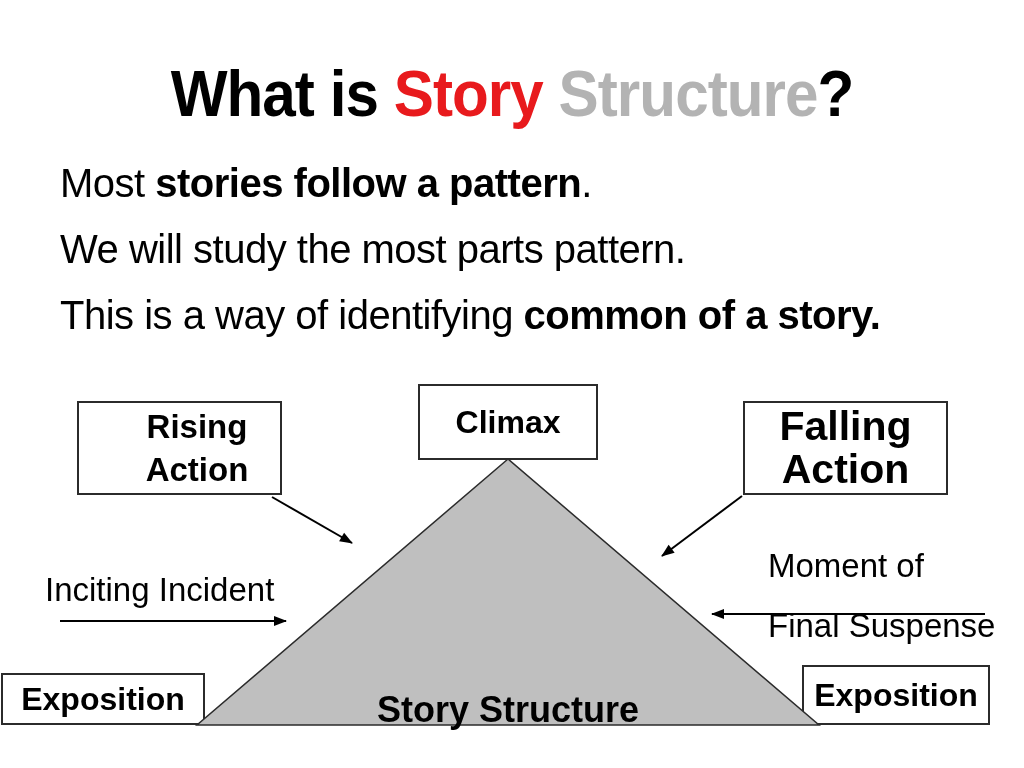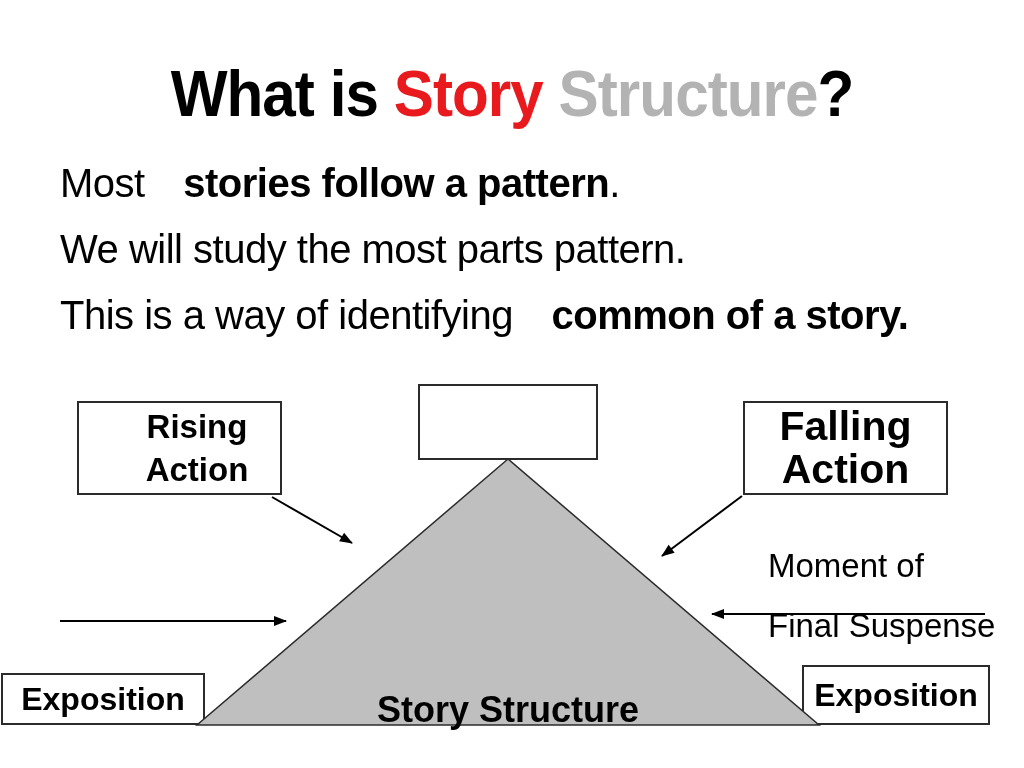--- a/index.html
+++ b/index.html
@@ -16,21 +16,21 @@
     white-space: nowrap;
   }
   .title .t-red  { color: #e81a1d; }
   .title .t-gray { color: #b3b3b3; }
 
   
   .intro {
     position: absolute; left: 60px; top: 150px; width: 930px;
     font-size: 40px; line-height: 66px; letter-spacing: -0.5px; white-space: nowrap;
   }
-  .intro b { font-weight: bold; margin-left: 28px; }
+  .intro b { font-weight: bold; }
 
   
   .dbox {
     position: absolute; background: #ffffff; border: 2px solid #2b2b2b; z-index: 1;
   }
   .box-rising     { left: 77px;  top: 401px; width: 205px; height: 94px; }
   .box-climax     { left: 418px; top: 384px; width: 180px; height: 76px; }
   .box-falling    { left: 743px; top: 401px; width: 205px; height: 94px; }
   .box-exposition { left: 1px;   top: 673px; width: 204px; height: 52px; }
   .box-resolution { left: 802px; top: 665px; width: 188px; height: 60px; }
@@ -87,22 +87,24 @@
     <polygon points="508,459 197,725 819,725" fill="#bfbfbf" stroke="#2b2b2b" stroke-width="1.5"></polygon>
 
     <line x1="272" y1="497" x2="352" y2="543" stroke="#000" stroke-width="2" marker-end="url(#arrow)"></line>
     <line x1="60" y1="621" x2="286" y2="621" stroke="#000" stroke-width="2" marker-end="url(#arrow)"></line>
     <line x1="742" y1="496" x2="662" y2="556" stroke="#000" stroke-width="2" marker-end="url(#arrow)"></line>
     <line x1="985" y1="614" x2="712" y2="614" stroke="#000" stroke-width="2" marker-end="url(#arrow)"></line>
   </svg>
 
   <div class="dlabel lbl-rising">Rising
 Action</div>
+  <div class="dlabel lbl-climax">Climax</div>
   <div class="dlabel lbl-falling">Falling
 Action</div>
   <div class="dlabel lbl-exposition">Exposition</div>
   <div class="dlabel lbl-resolution">Exposition</div>
 
+  <div class="annot annot-inciting">Inciting Incident</div>
   <div class="annot annot-suspense">Moment of
 Final Suspense</div>
   <div class="triangle-title">Story Structure</div>
 
 </div>
 
 </body></html>

